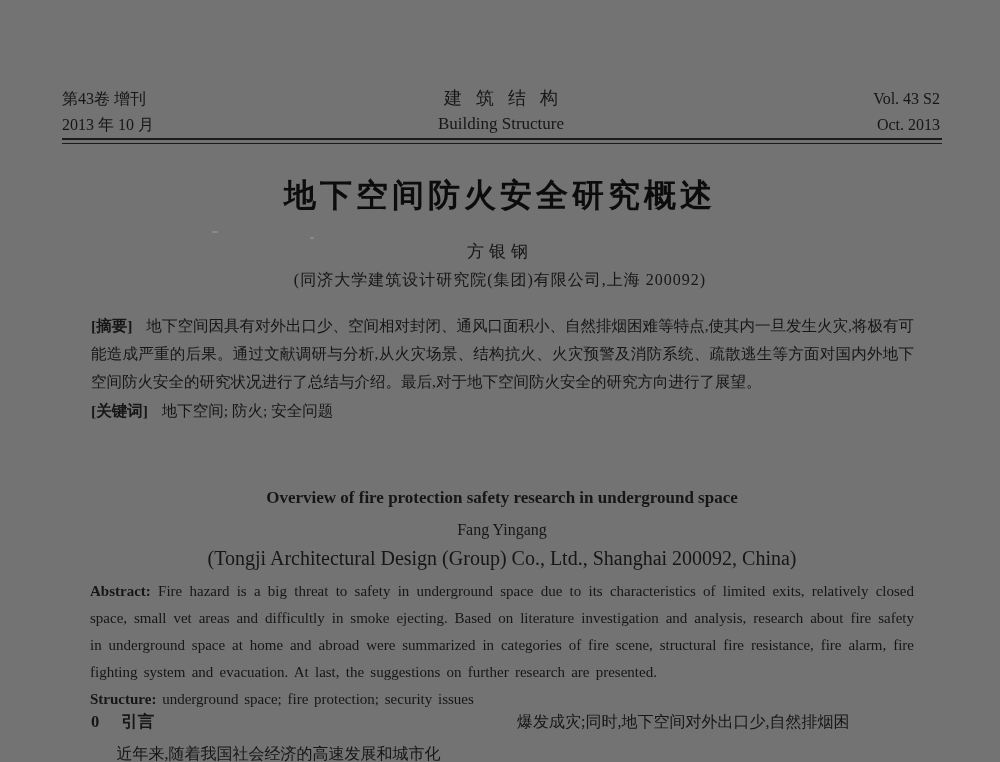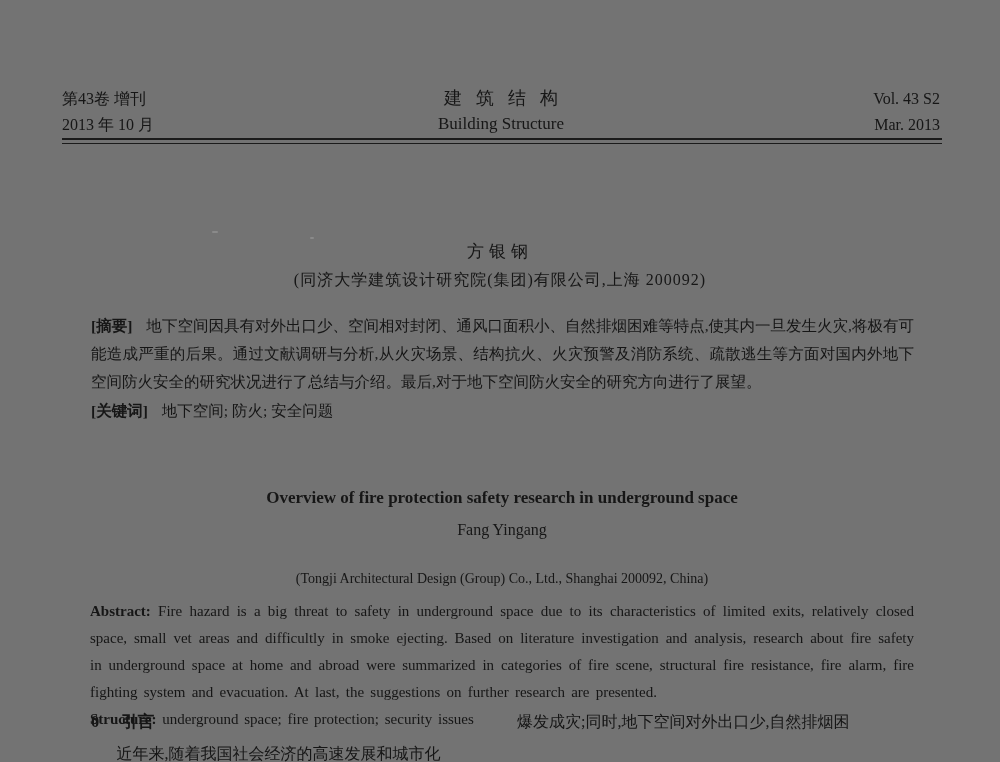--- a/index.html
+++ b/index.html
@@ -54,21 +54,21 @@
   .meta-gap { display:inline-block; width:34px; }
   .kw-gap { display:inline-block; width:14px; }
   sup { font-size:10px; vertical-align:super; }
   
   .en-block {
     position:absolute; top:486px; left:90px; right:86px;
     font-size:15px; line-height:27px;
   }
   .en-title { text-align:center; font-weight:bold; font-size:17px; line-height:24px; }
   .en-author { text-align:center; font-size:16px; margin-top:6px; }
-  .en-affil { text-align:center; font-size:14px; margin-top:22px; }
+  .en-affil { text-align:center; font-size:20px; margin-top:2px; }
   .en-abstract { margin-top:6px; text-align:justify; word-spacing:2.5px; }
   .en-keywords { word-spacing:2px; }
   
   .body-cols {
     position:absolute; top:706px; left:91px; right:85px;
     display:flex; gap:28px;
     font-size:16px;
   }
   .col { flex:1; }
   .sec-heading { font-weight:bold; font-size:16.5px; line-height:32px; }
@@ -90,29 +90,30 @@
     <div class="jh-left">
       <div>第43卷 增刊</div>
       <div>2013 年 10 月</div>
     </div>
     <div class="jh-center">
       <div class="jh-name-cn">建筑结构</div>
       <div class="jh-name-en">Building Structure</div>
     </div>
     <div class="jh-right">
       <div>Vol. 43  S2</div>
-      <div>Mar. 2013</div>
+      <div>Oct. 2013</div>
     </div>
   </div>
 
   <div class="double-rule"></div>
 
   <div class="speck speck1"></div>
   <div class="speck speck2"></div>
 
+  <div class="title-cn">地下空间防火安全研究概述</div>
   <div class="author-cn">方银钢</div>
   <div class="affiliation-cn">(同济大学建筑设计研究院(集团)有限公司,上海 200092)</div>
 
   <div class="cn-block">
     <p class="cn-abstract"><span class="lbl-b">[摘要]</span><span class="kw-gap"></span><span>地下空间因具有对外出口少、空间相对封闭、通风口面积小、自然排烟困难等特点,使其内一旦发生火灾,将极有可能造成严重的后果。通过文献调研与分析,从火灾场景、结构抗火、火灾预警及消防系统、疏散逃生等方面对国内外地下空间防火安全的研究状况进行了总结与介绍。最后,对于地下空间防火安全的研究方向进行了展望。</span></p>
     <p class="cn-keywords"><span class="lbl-b">[关键词]</span><span class="kw-gap"></span><span>地下空间; 防火; 安全问题</span></p>
   </div>
 
   <div class="en-block">
     <div class="en-title">Overview of fire protection safety research in underground space</div>

